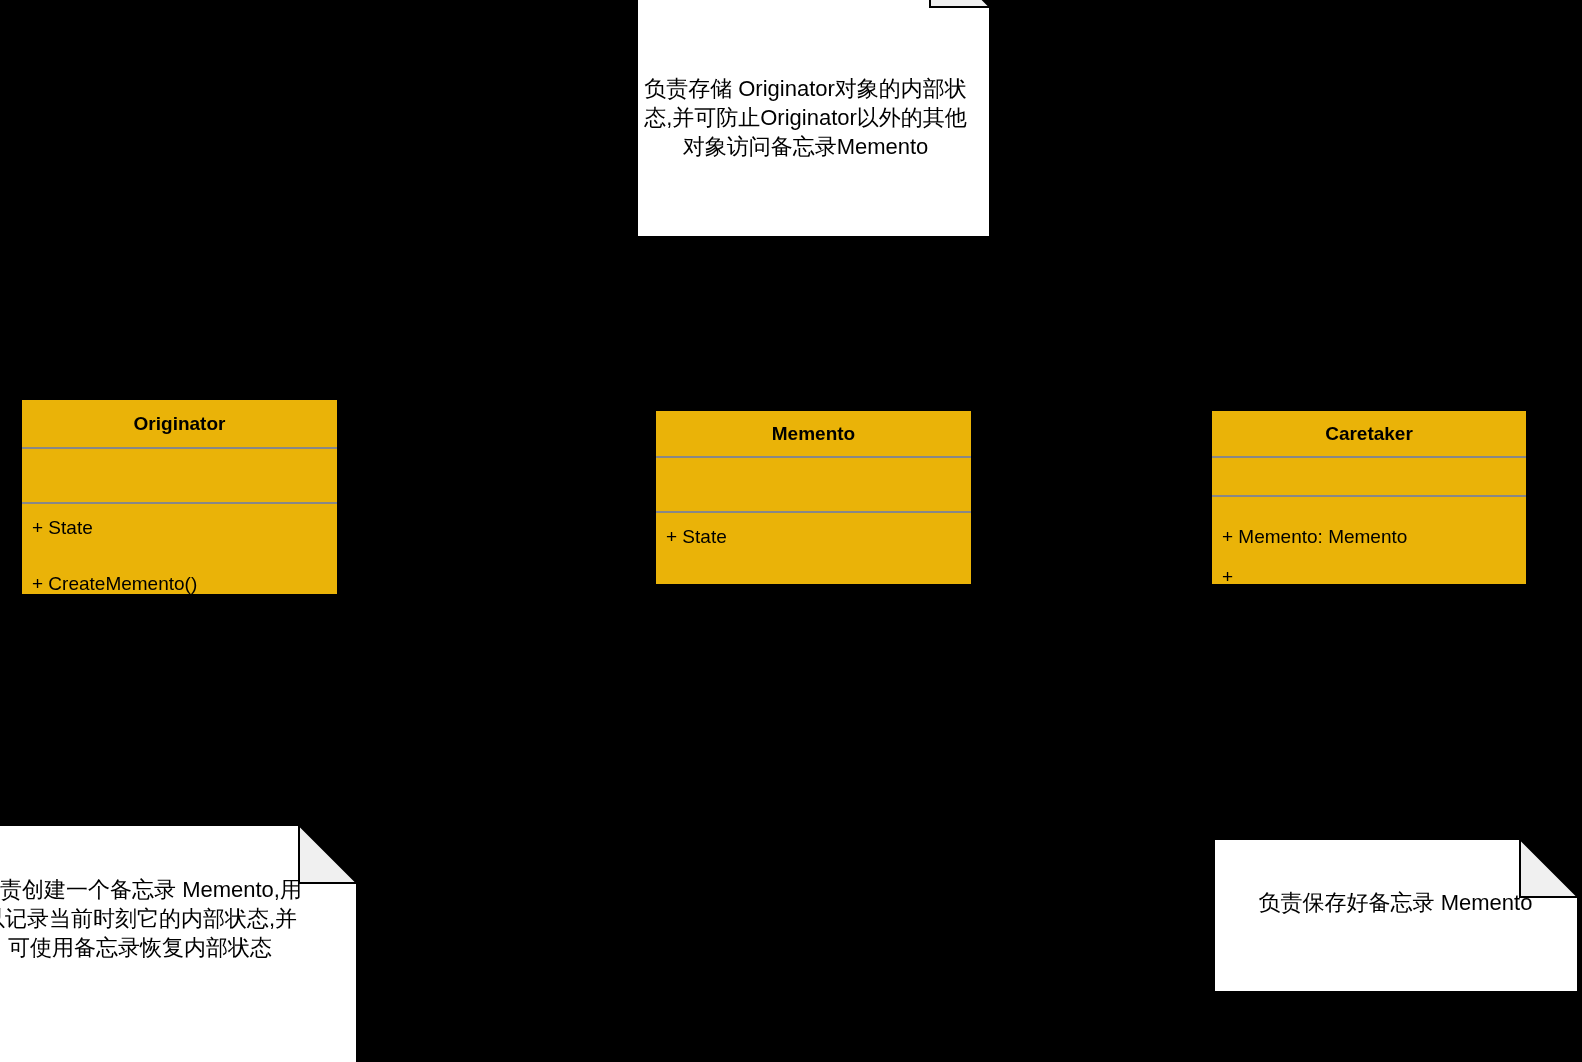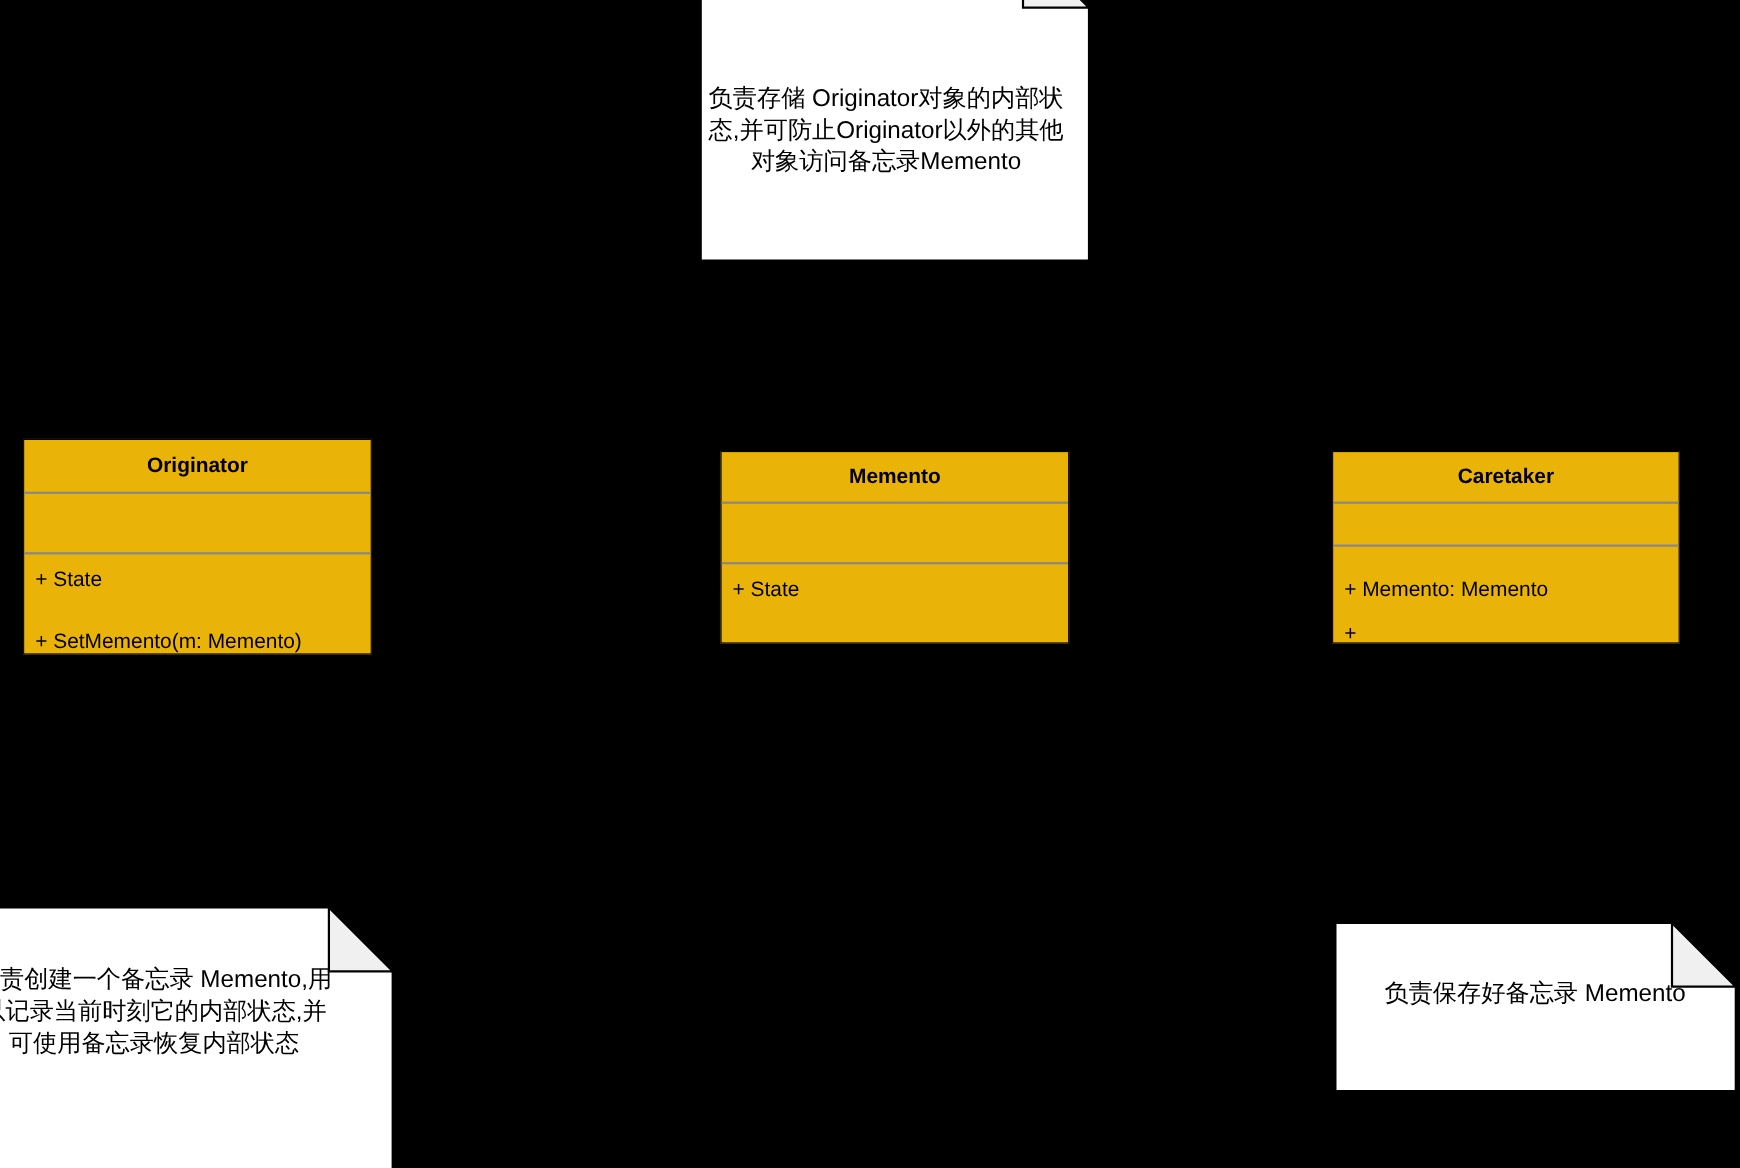--- a/index.html
+++ b/index.html
@@ -152,21 +152,20 @@
   </div>
 
   <div class="uml-class" id="class-originator">
     <div class="uml-class-title">Originator</div>
     <div class="uml-divider"></div>
     <div class="uml-compartment comp-attrs">
       <div class="uml-member">+ State</div>
     </div>
     <div class="uml-divider"></div>
     <div class="uml-compartment comp-ops">
-      <div class="uml-member">+ SetMemento(m: Memento)</div>
       <div class="uml-member">+ CreateMemento()</div>
     </div>
   </div>
 
   <div class="uml-class" id="class-memento">
     <div class="uml-class-title">Memento</div>
     <div class="uml-divider"></div>
     <div class="uml-compartment comp-attrs">
       <div class="uml-member">+ State</div>
     </div>

